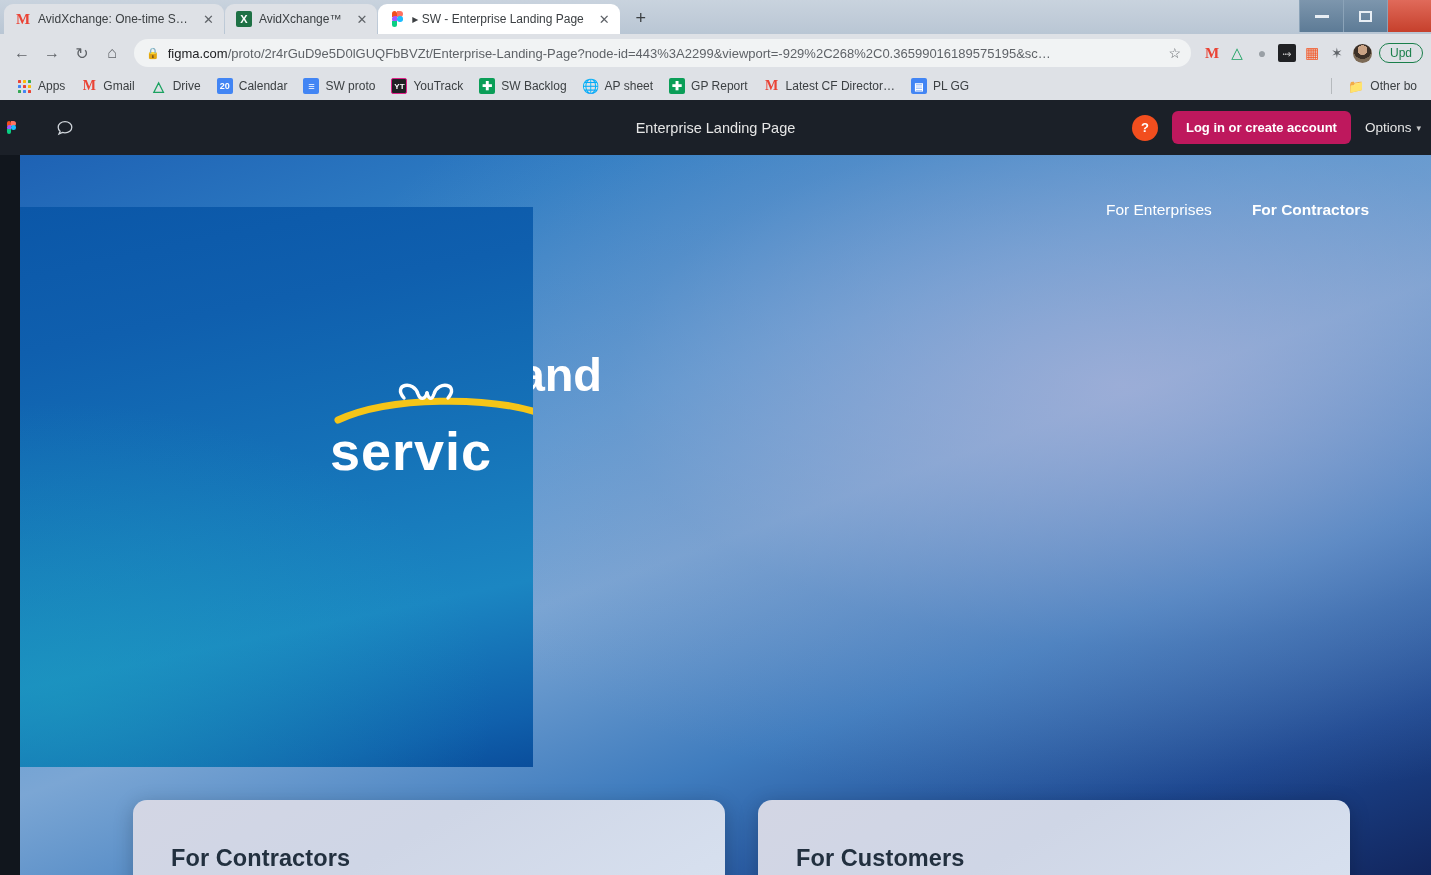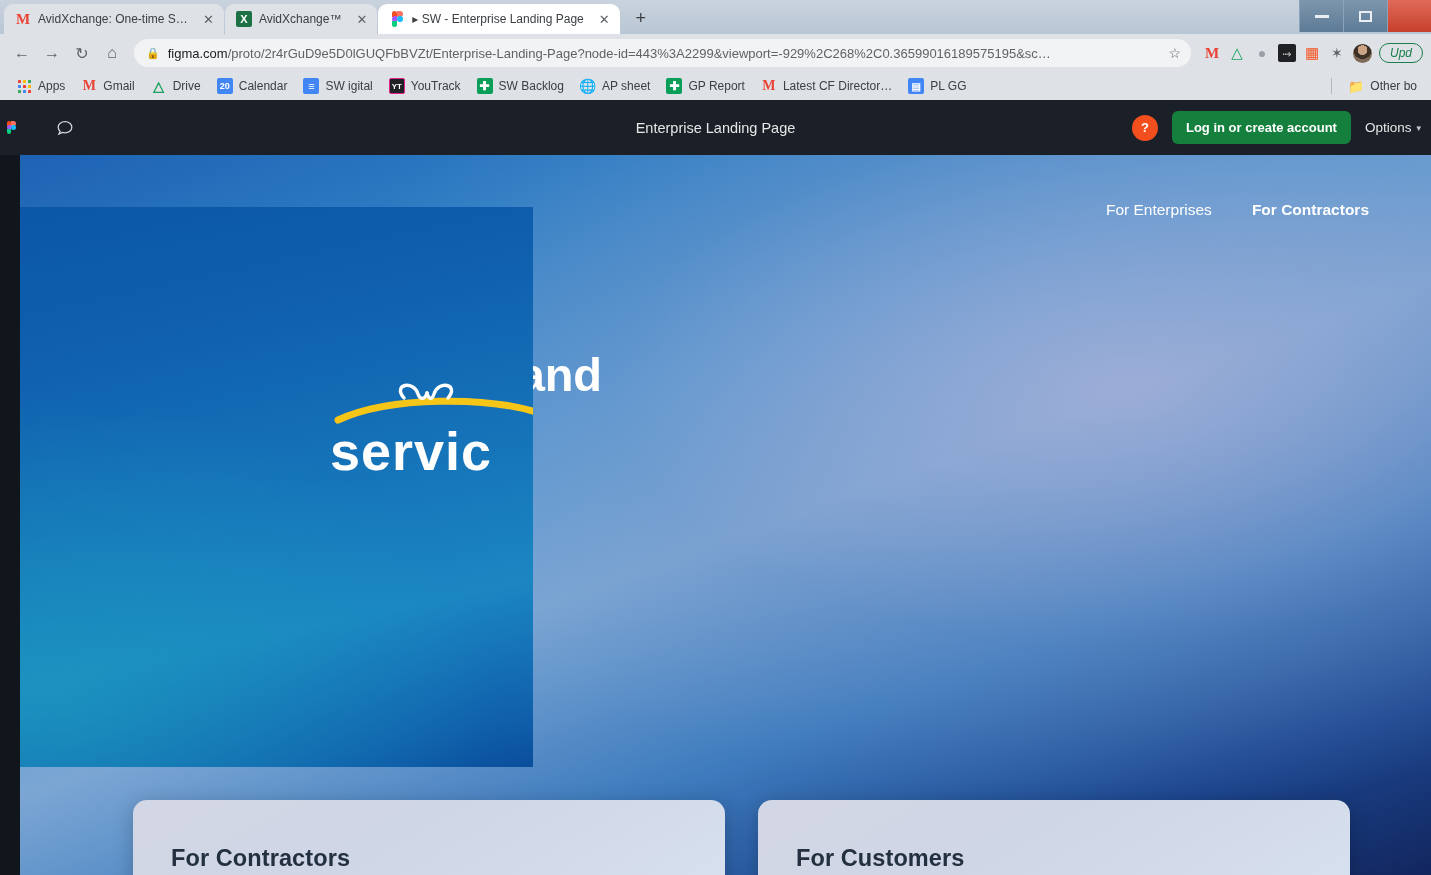--- a/index.html
+++ b/index.html
@@ -54,21 +54,21 @@
   }
   .lock { font-size: 11px; color: #5f6368; }
   .url { font-size: 13px; color: #5f6368; white-space: nowrap; overflow: hidden; text-overflow: ellipsis; flex: 1; }
   .url b { color: #202124; font-weight: normal; }
   .star { color: #5f6368; font-size: 14px; }
   .exts { display: flex; align-items: center; gap: 7px; padding-left: 4px; }
   .ext { width: 18px; height: 18px; display: flex; align-items: center; justify-content: center; font-size: 13px; }
   .avatar-ext { width: 19px; height: 19px; border-radius: 50%;
                 background: radial-gradient(circle at 50% 32%, #caa385 0 30%, #3d3128 31% 55%, #7c6a56 56%); }
   .updbtn { height: 20px; border: 1px solid #1a7f4b; color: #1a7f4b; border-radius: 12px;
-            font-size: 12px; display: flex; align-items: center; padding: 0 10px; white-space: nowrap; font-style: italic; }
+            font-size: 12px; display: flex; align-items: center; padding: 0 10px; white-space: nowrap; }
 
   
   .bookmarks { height: 28px; background: #dee1e6; display: flex; align-items: center; padding: 0 8px; gap: 0px; position: relative; }
   .bm { display: flex; align-items: center; gap: 6px; padding: 3px 8px; font-size: 12px; color: #3c4043; white-space: nowrap; }
   .bmico { width: 16px; height: 16px; flex: 0 0 16px; display: flex; align-items: center; justify-content: center;
            font-size: 11px; font-weight: bold; border-radius: 2px; }
   .apps-grid { display: grid; grid-template-columns: repeat(3, 3px); grid-template-rows: repeat(3, 3px); gap: 2px; }
   .apps-grid i { display: block; width: 3px; height: 3px; border-radius: 0.5px; }
   .bm-right { position: absolute; right: 6px; display: flex; align-items: center; gap: 8px; }
   .bm-sep { width: 1px; height: 16px; background: #b5b9bd; }
@@ -86,21 +86,21 @@
   .figma-title {
     position: absolute; left: 0; right: 0; text-align: center; color: #e6e6e6;
     font-size: 14.5px; pointer-events: none;
   }
   .figma-right { margin-left: auto; display: flex; align-items: center; gap: 14px; padding-right: 10px; }
   .help-badge {
     width: 26px; height: 26px; border-radius: 50%; background: #f24e1e; color: #fff;
     display: flex; align-items: center; justify-content: center; font-size: 13px; font-weight: bold;
   }
   .login-btn {
-    background: #15803d; color: #fff; font-size: 13px; font-weight: bold; border-radius: 6px;
+    background: #be185d; color: #fff; font-size: 13px; font-weight: bold; border-radius: 6px;
     padding: 9px 14px; white-space: nowrap;
   }
   .options { color: #e6e6e6; font-size: 13.5px; font-weight: normal; display: flex; align-items: center; gap: 5px; white-space: nowrap; }
   .chev { font-size: 9px; opacity: .85; }
 
   
   .canvas { position: absolute; left: 0; top: 55px; width: 1431px; height: 784px; overflow: hidden; background: #fca5a5; }
 
   
   .landing {
@@ -268,21 +268,21 @@
       <span>Drive</span>
     </div>
 
     <div class="bm">
       <span class="bmico" style="background:#4285f4;color:#fff;font-size:9px">20</span>
       <span>Calendar</span>
     </div>
 
     <div class="bm">
       <span class="bmico" style="background:#4285f4;color:#fff;font-size:11px">≡</span>
-      <span>SW igital</span>
+      <span>SW proto</span>
     </div>
 
     <div class="bm">
       <span class="bmico" style="background:#202124;color:#fff;font-size:8px;border:1px solid #e0218a">YT</span>
       <span>YouTrack</span>
     </div>
 
     <div class="bm">
       <span class="bmico" style="background:#0b9e58;color:#fff;font-size:12px">✚</span>
       <span>SW Backlog</span>

